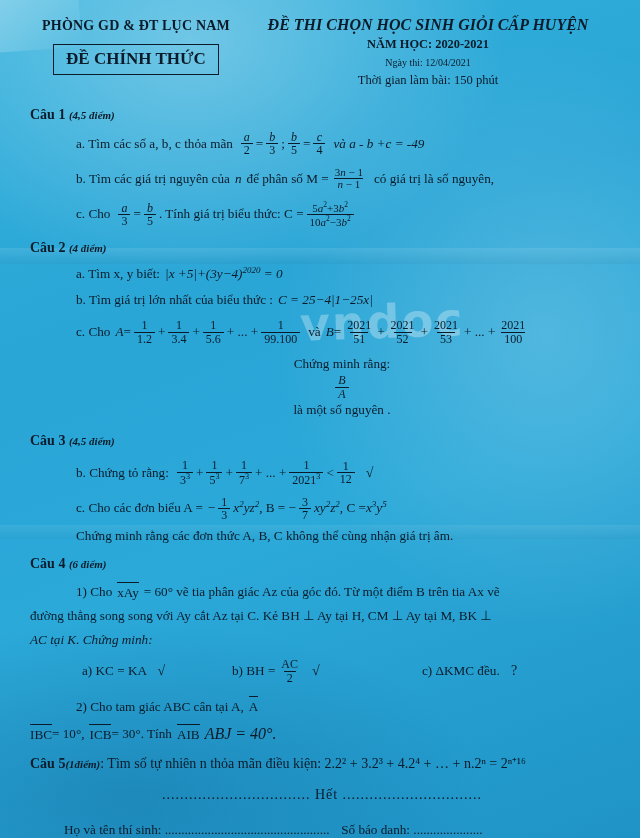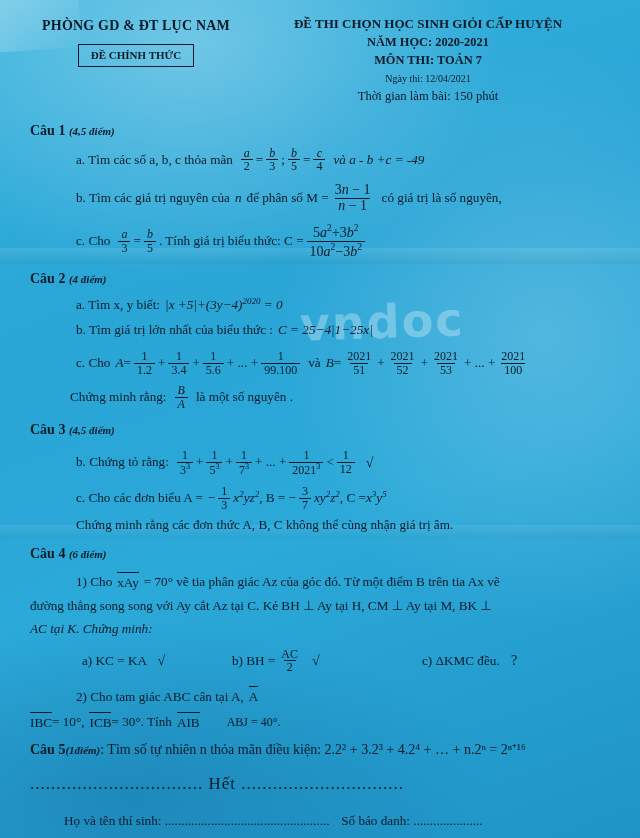--- a/index.html
+++ b/index.html
@@ -52,56 +52,56 @@
 
   
   .header { display:flex; align-items:flex-start; }
   .hdr-left { width: 212px; padding-top:4px; text-align:center; }
   .school {
     font-weight:700; font-size:14px; letter-spacing:.2px;
   }
   .official {
     margin: 10px auto 0; display:inline-block;
     border:1.6px solid #0b1b2a; padding:4px 12px 5px;
-    font-weight:700; font-size:11px;
+    font-weight:700; font-size:17px;
   }
   .hdr-right { flex:1; text-align:center; padding-top:2px; }
-  .hdr-right .l1 { font-weight:700; font-size:13px; }
+  .hdr-right .l1 { font-weight:700; font-size:16px;font-style:italic; }
   .hdr-right .l2 { font-weight:700; font-size:12.4px; margin-top:3px;}
   .hdr-right .l3 { font-weight:700; font-size:12.4px; margin-top:3px;}
   .hdr-right .l4 { font-size:10px; margin-top:5px;}
   .hdr-right .l5 { font-size:12.6px; margin-top:5px;}
 
   
   .body { margin-top:16px; font-size:13.2px; line-height:1.55; }
   .cau { font-weight:700; font-size:14px; margin-top:7px; }
   .cau .pts { font-style:italic; font-weight:700; font-size:11px; }
   .item { margin: 5px 0 0 46px; display:flex; align-items:center; flex-wrap:wrap; }
   .para { margin: 4px 0 0 40px; }
 
   
   .frac { display:inline-flex; flex-direction:column; align-items:center;
           vertical-align:-0.55em; margin:0 3px; line-height:1.05; }
   .frac .num { padding:0 3px; font-size:12px; }
   .frac .den { padding:0 3px; border-top:1.1px solid #0b1b2a; font-size:12px; }
-  .frac.big .num, .frac.big .den { font-size:14px; }
+  .frac.big .num, .frac.big .den { font-size:11px; }
   sup { font-size:.68em; }
   .it { font-style:italic; }
   .sp { display:inline-block; width:5px; }
   .check { color:#0b1b2a; font-size:14px; margin-left:8px; }
 
   .answers { display:flex; margin:8px 0 0 52px; align-items:center; }
   .answers .a { width: 150px; }
   .answers .b { width: 190px; display:flex; align-items:center; }
   .answers .c { }
 
-  .hand { font-family:"Liberation Serif", serif; font-size:12px;margin-left:22px; }
+  .hand { font-family:"Liberation Serif", serif; font-style:italic; font-size:16px; }
   .dots { letter-spacing:1px; }
   .foot { margin-top:10px; }
-  .foot .line1 { font-size:17px; }
+  .foot .line1 { text-align:center; font-size:14px; }
   .foot .line2 { margin-top:14px; font-size:13.2px; }
 </style>
 </head>
 <body>
 
 <div class="paper"></div>
 <div class="corner"></div>
 <div class="fold1"></div>
 <div class="fold2"></div>
 <div class="watermark">vndoc</div>
@@ -109,21 +109,20 @@
 <div class="page">
 
   <div class="header">
     <div class="hdr-left">
       <div class="school">PHÒNG GD &amp; ĐT LỤC NAM</div>
       <div class="official">ĐỀ CHÍNH THỨC</div>
     </div>
     <div class="hdr-right">
       <div class="l1">ĐỀ THI CHỌN HỌC SINH GIỎI CẤP HUYỆN</div>
       <div class="l2">NĂM HỌC: 2020-2021</div>
-      <div class="l3">MÔN THI: TOÁN 7</div>
       <div class="l4">Ngày thi: 12/04/2021</div>
       <div class="l5">Thời gian làm bài: 150 phút</div>
     </div>
   </div>
 
   <div class="body">
 
     <div class="cau">
       <span>Câu 1</span>
       <span class="pts">(4,5 điểm)</span>
@@ -236,21 +235,21 @@
       <span class="frac">
           <span class="num">2021</span>
           <span class="den">53</span>
         </span>+ ... +
       <span class="frac">
           <span class="num">2021</span>
           <span class="den">100</span>
         </span>
     </div>
 
-    <div class="item" style="margin-left:40px; margin-top:8px;">
+    <div class="item" style="margin-left:40px; margin-top:8px;flex-direction:column;">
       <span>Chứng minh rằng:</span>
       <span class="sp"></span>
       <span class="frac">
           <span class="num it">B</span>
           <span class="den it">A</span>
         </span>
       <span class="sp"></span>
       <span>là một số nguyên .</span>
     </div>
 
@@ -307,21 +306,21 @@
     <div class="cau" style="margin-top:7px;">
       <span>Câu 4</span>
       <span class="pts">(6 điểm)</span>
     </div>
 
     <div class="item" style="margin-top:7px;">
       <span>1) Cho</span>
       <span class="sp"></span>
       <span style="border-top:1.1px solid #0b1b2a; padding-top:0px;">xAy</span>
       <span class="sp"></span>
-      <span>= 70° vẽ tia phân giác Az của góc đó. Từ một điểm B trên tia Ax vẽ</span>
+      <span>= 60° vẽ tia phân giác Az của góc đó. Từ một điểm B trên tia Ax vẽ</span>
     </div>
     <div style="margin-top:3px;">đường thẳng song song với Ay cắt Az tại C. Kẻ BH ⊥ Ay tại H, CM ⊥ Ay tại M, BK ⊥</div>
     <div style="margin-top:3px;font-style:italic;">AC tại K. Chứng minh:</div>
 
     <div class="answers">
       <div class="a">
         <span>a) KC = KA</span>
         <span class="check">√</span>
       </div>
       <div class="b">

